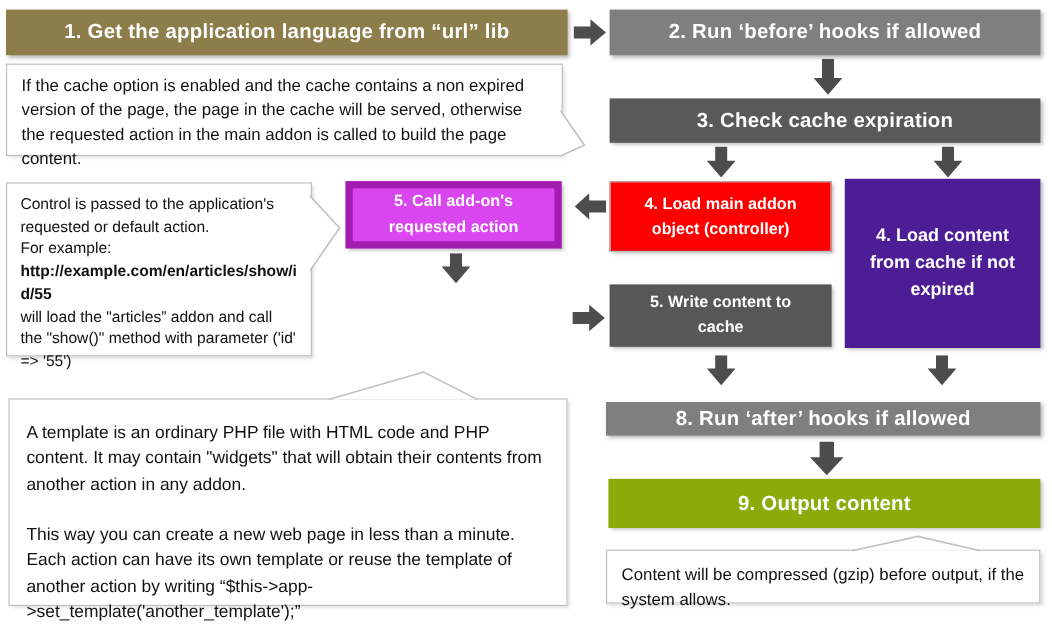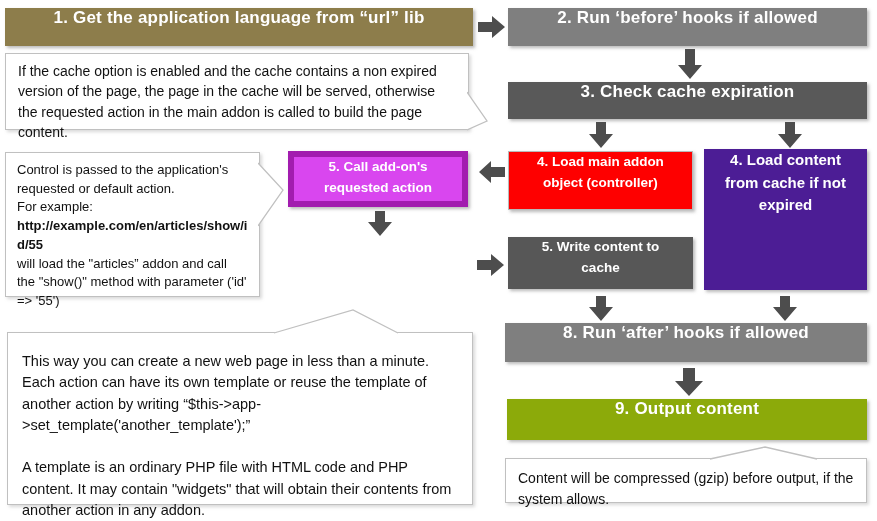--- a/index.html
+++ b/index.html
@@ -1,21 +1,21 @@
 <!DOCTYPE html>
 <html><head>
 <meta charset="utf-8">
 <style>
   html,body{margin:0;padding:0;background:#fff;}
   .stage{
     position:relative;width:877px;height:521px;background:#ffffff;
     font-family:"Liberation Sans",sans-serif;overflow:hidden;
   }
   .box{
-    position:absolute;display:flex;align-items:flex-start;justify-content:center;
+    position:absolute;display:flex;align-items:center;justify-content:center;
     text-align:center;color:#fff;font-weight:bold;
     box-shadow:2px 2px 3px rgba(120,120,120,.5);
     box-sizing:border-box;
   }
   .big{font-size:17px;letter-spacing:.2px;}
   .small{font-size:13.5px;line-height:1.55;}
   .callout{
     position:absolute;background:#fff;border:1px solid #c0c0c0;
     box-shadow:2px 2px 3px rgba(150,150,150,.35);
     color:#111;box-sizing:border-box;
@@ -58,21 +58,21 @@
 
   <div class="box small" style="left:288px;top:151px;width:180px;height:56px;background:#d946ef;border:6px solid #a21caf;padding:0 25px">
     <span>5. Call add-on's requested action</span>
   </div>
 
 
   <div class="box small" style="left:508px;top:237px;width:185px;height:52px;background:#575757;padding:0 25px">
     <span>5. Write content to cache</span>
   </div>
 
-  <div class="box big" style="left:505px;top:323px;width:362px;height:39px;background:#7f7f7f">
+  <div class="box big" style="left:505px;top:335px;width:362px;height:28px;background:#7f7f7f">
     <span>8. Run ‘after’ hooks if allowed</span>
   </div>
 
   <div class="box big" style="left:507px;top:399px;width:360px;height:41px;background:#8caa0a">
     <span>9. Output content</span>
   </div>
 
   <svg class="arrow" style="left:478px;top:16px" width="27" height="22">
     <polygon class="af" points="0,6 14,6 14,0 27,11 14,22 14,16 0,16"></polygon>
   </svg>
@@ -126,22 +126,22 @@
     <div>For example:</div>
     <div class="url">http://example.com/en/articles/show/id/55</div>
     <div>will load the "articles” addon and call the "show()" method with parameter ('id' =&gt; '55')</div>
   </div>
   <svg class="arrow" style="left:258px;top:160px" width="28" height="68">
     <polygon class="ptr-fill" points="0,3 25,30 0,66"></polygon>
     <polyline class="ptr-line" points="0,3 25,30 0,66"></polyline>
   </svg>
 
   <div class="callout note4" style="left:7px;top:332px;width:466px;height:173px">
+    <div class="para">A template is an ordinary PHP file with HTML code and PHP content. It may contain "widgets" that will obtain their contents from another action in any addon.</div>
     <div class="para">This way you can create a new web page in less than a minute. Each action can have its own template or reuse the template of another action by writing “$this-&gt;app-&gt;set_template('another_template');”</div>
-    <div class="para">A template is an ordinary PHP file with HTML code and PHP content. It may contain "widgets" that will obtain their contents from another action in any addon.</div>
   </div>
   <svg class="arrow" style="left:270px;top:308px" width="132" height="27">
     <polygon class="ptr-fill" points="4,25 83,2 128,25"></polygon>
     <polyline class="ptr-line" points="4,25 83,2 128,25"></polyline>
   </svg>
 
   <div class="callout note3" style="left:505px;top:458px;width:362px;height:45px">
     <span>Content will be compressed (gzip) before output, if the system allows.</span>
   </div>
   <svg class="arrow" style="left:707px;top:445px" width="114" height="16">

